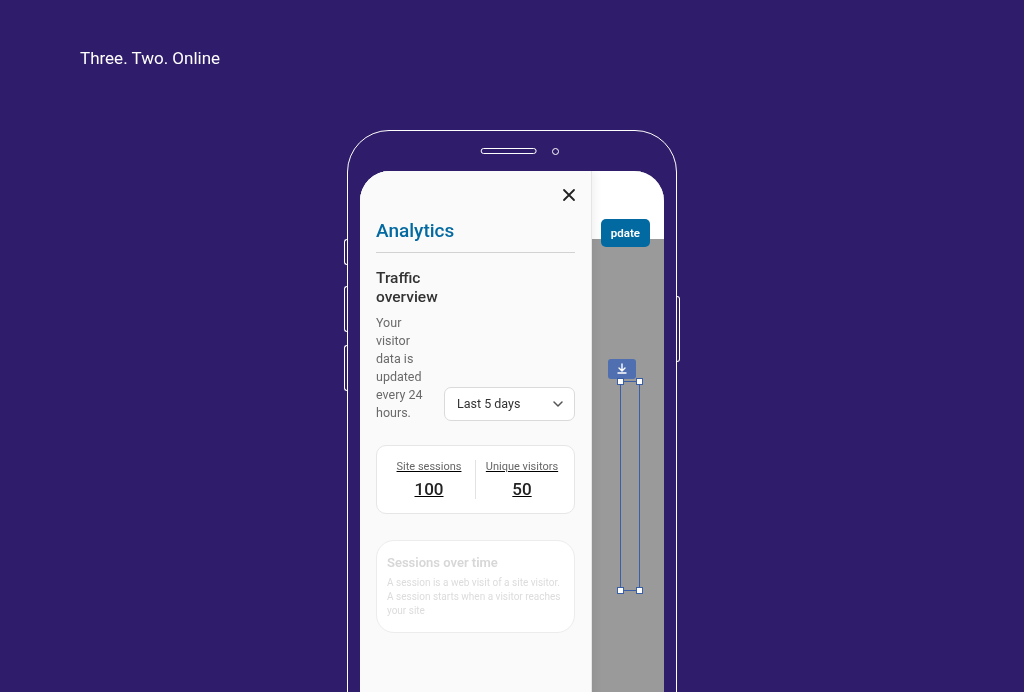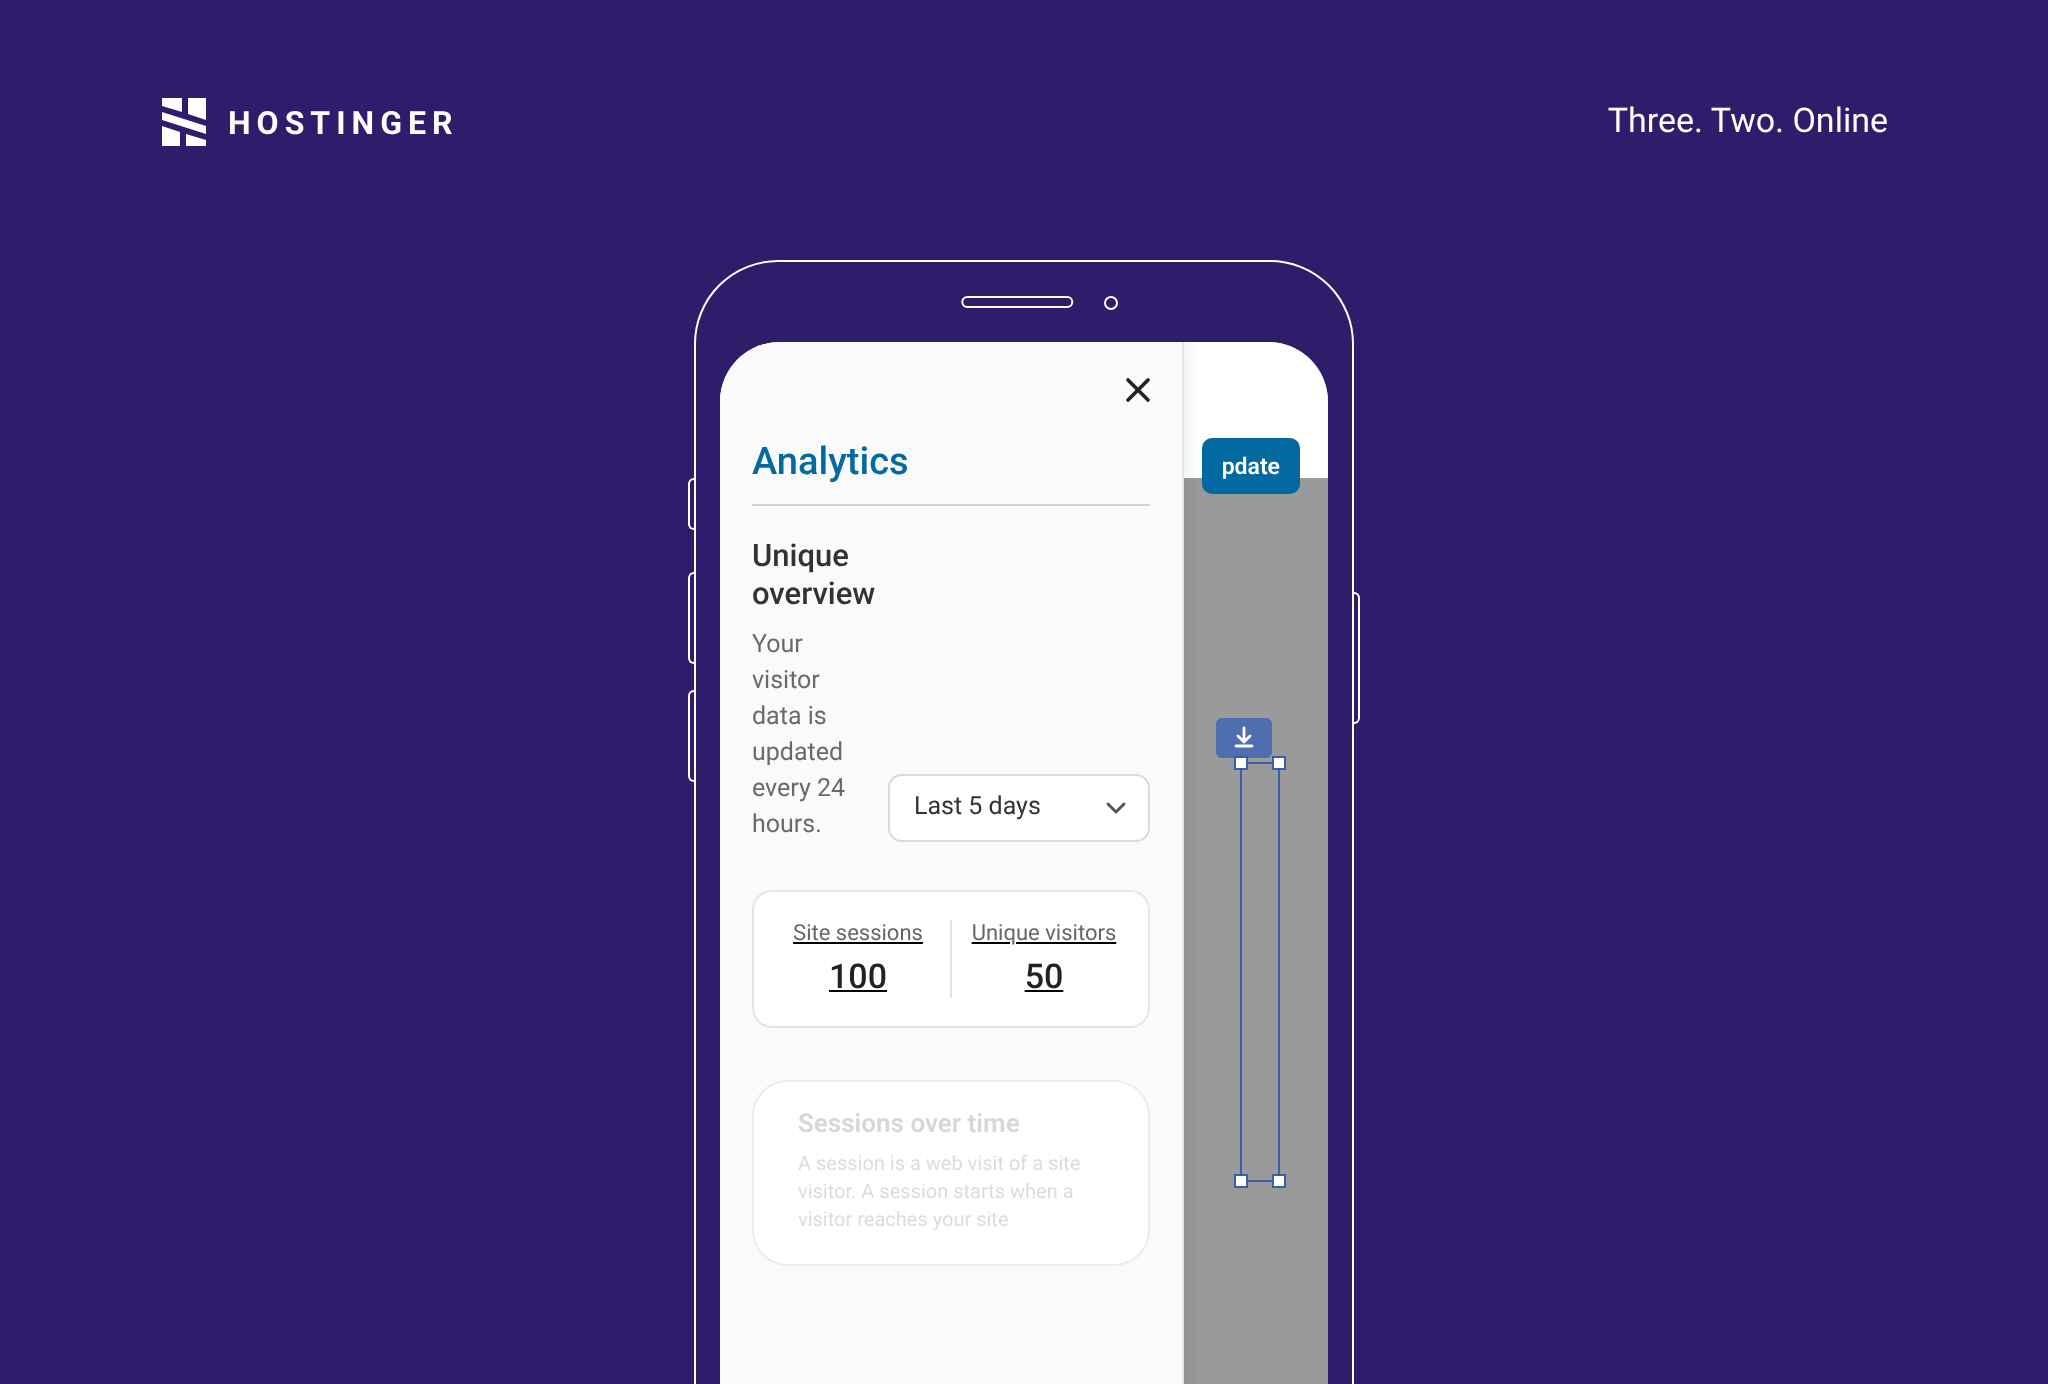--- a/index.html
+++ b/index.html
@@ -130,40 +130,29 @@
   .stat { flex:1; text-align:center;text-decoration:underline; }
   .stat + .stat { border-left:1px solid #e2e2e2; }
   .stat-label { font-size:11px; color:#666; }
   .stat-value { font-size:17px; color:#222; font-weight:500; margin-top:6px;}
 
   .sessions-card {
     margin-top:26px;
     background:#fff;
     border:1px solid #ececec;
     border-radius:18px;
-    padding:14px 22px;
+    padding:14px 10px;
   }
   .sessions-title { font-size:13px; font-weight:600; color:#d7d7d7; }
   .sessions-desc { font-size:10px; color:#dcdcdc; line-height:1.4; margin-top:6px;}
 </style>
 </head>
 <body>
 
 <div class="topbar">
-  <div class="logo">
-    <svg class="logo-mark" viewBox="0 0 24 26">
-      <path d="M1 1 L11 1 L11 8 L1 5 Z" fill="#ffffff"></path>
-      <path d="M14 1 L23 1 L23 12 L14 9 Z" fill="#ffffff"></path>
-      <path d="M1 9 L23 16 L23 12 L1 5 Z" fill="#ffffff" opacity="0"></path>
-      <path d="M1 8 L23 15 L23 19 L1 12 Z" fill="#ffffff"></path>
-      <path d="M1 15 L10 18 L10 25 L1 25 Z" fill="#ffffff"></path>
-      <path d="M13 19 L23 22 L23 25 L13 25 Z" fill="#ffffff"></path>
-    </svg>
-    <span class="logo-text">HOSTINGER</span>
-  </div>
   <div class="tagline">Three. Two. Online</div>
 </div>
 
 <div class="phone">
   <div class="phone-speaker"></div>
   <div class="phone-cam"></div>
   <div class="phone-btn-left1"></div>
   <div class="phone-btn-left2"></div>
   <div class="phone-btn-left3"></div>
   <div class="phone-btn-right"></div>
@@ -192,21 +181,21 @@
         <div class="close-x">
           <svg width="14" height="14" viewBox="0 0 14 14">
             <path d="M2 2 L12 12 M12 2 L2 12" stroke="#222" stroke-width="1.8" stroke-linecap="round"></path>
           </svg>
         </div>
       </div>
       <div class="panel-body">
         <div class="panel-title">Analytics</div>
 
         <div class="section-title">
-          <span>Unique</span><br>
+          <span>Traffic</span><br>
           <span>overview</span>
         </div>
 
         <div class="traffic-row">
           <div class="section-desc">Your visitor data is updated every 24 hours.</div>
           <div class="range-select">
             <span>Last 5 days</span>
             <svg class="chev" viewBox="0 0 12 12">
               <path d="M2 4 L6 8 L10 4" stroke="#555" stroke-width="1.5" fill="none" stroke-linecap="round" stroke-linejoin="round"></path>
             </svg>

